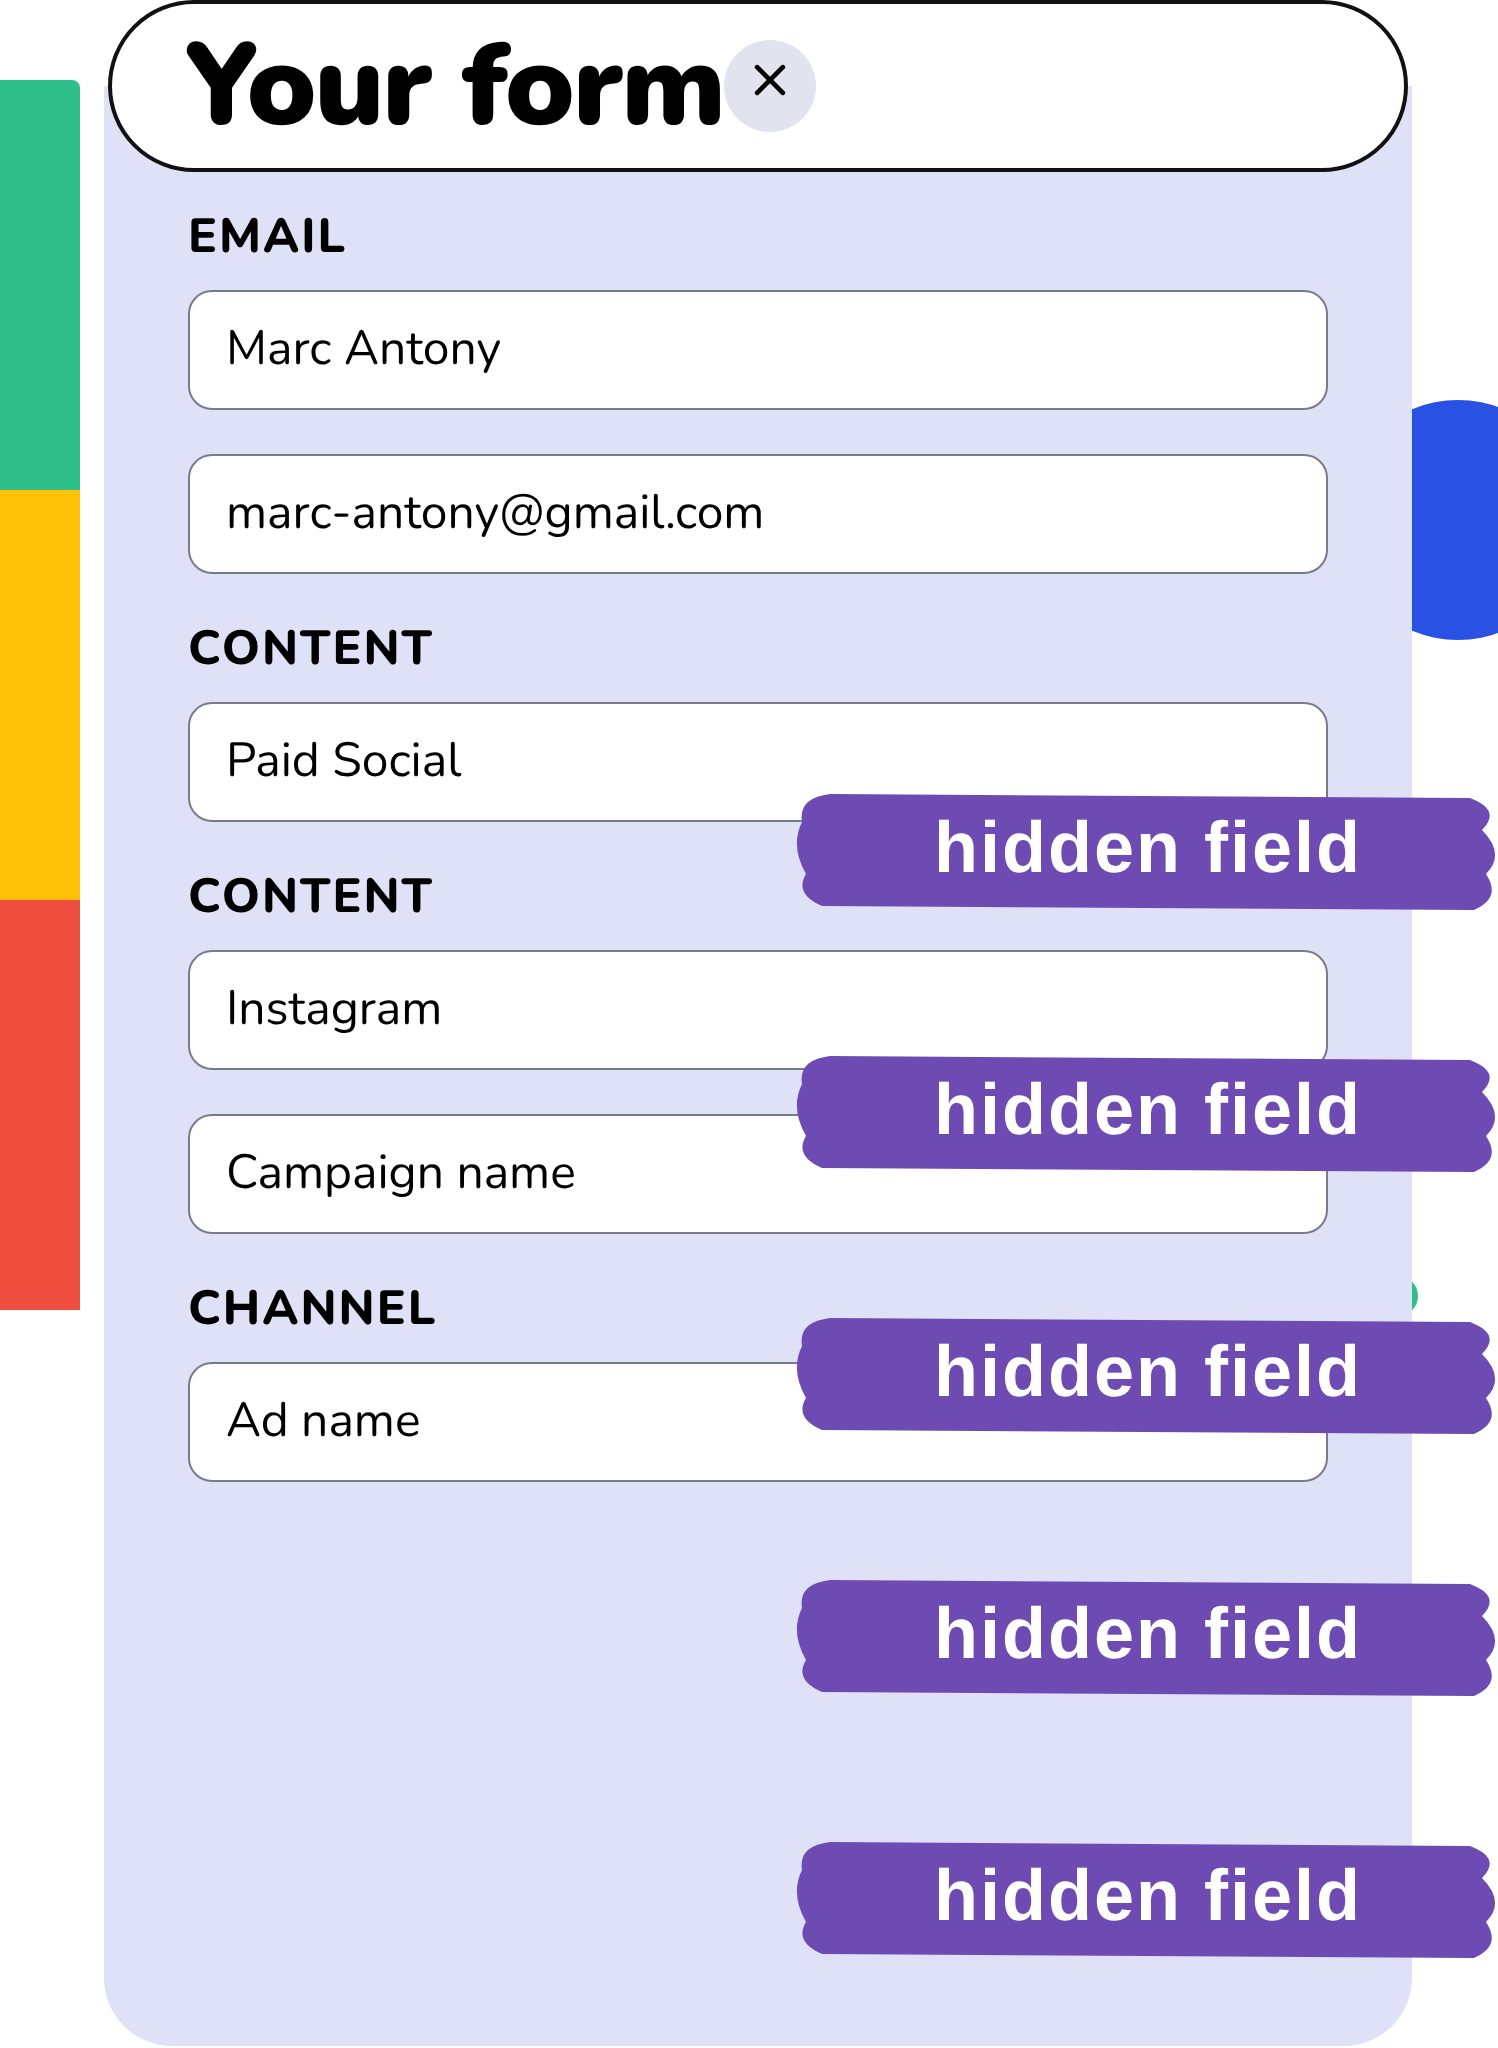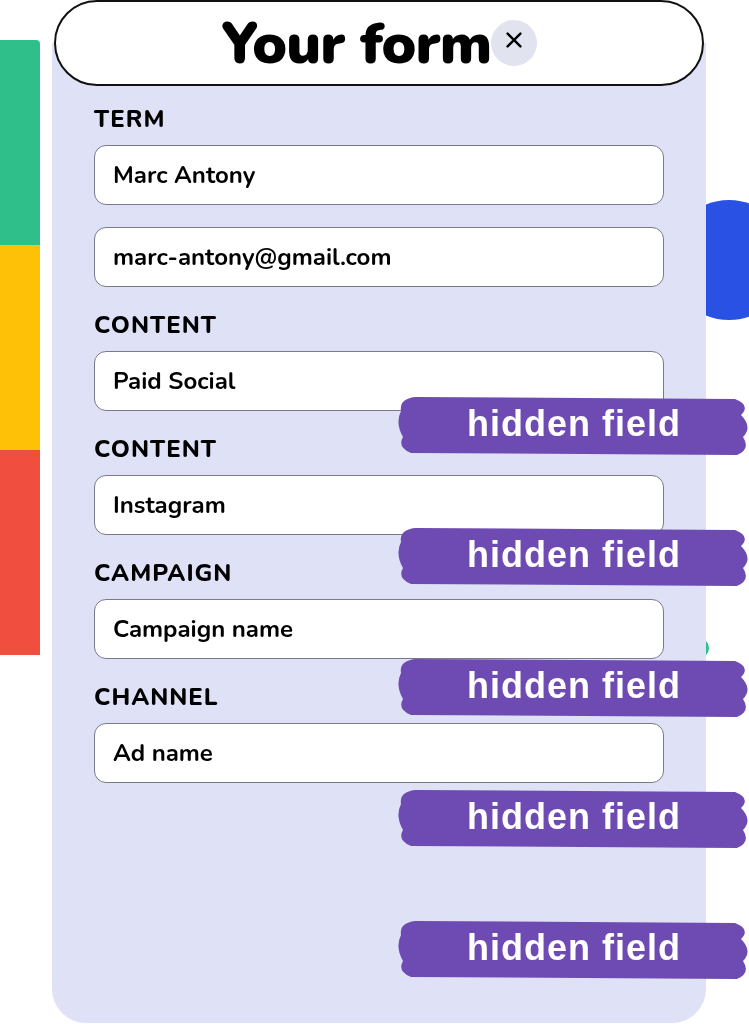--- a/index.html
+++ b/index.html
@@ -49,21 +49,21 @@
     position: absolute;
     left: 54px;
     top: 0;
     width: 650px;
     height: 86px;
     background: #fff;
     border: 2px solid #111;
     border-radius: 50px;
     display: flex;
     align-items: center;
-    justify-content: center;
+    justify-content: flex-start;
     padding: 0 36px 0 36px;
     z-index: 4;
   }
   .header-title {
     font-size: 58px;
     font-weight: 900;
     letter-spacing: -1px;
     color:#000;
   }
   .close-btn {
@@ -101,21 +101,21 @@
     color:#000;
     margin-bottom: 10px;
   }
   .field-input {
     width: 100%;
     height: 60px;
     border: 1.5px solid #7a7a8a;
     border-radius: 12px;
     background: #fff;
     font-size: 24px;
-    font-weight: 700;
+    font-weight: 400;
     padding: 0 18px;
     color:#000;
     font-family: inherit;
   }
 
   
   .badge {
     position: absolute;
     right: -6px;
     width: 362px;
@@ -143,40 +143,39 @@
 
 <div class="bg-strip green"></div>
 <div class="bg-strip yellow"></div>
 <div class="bg-strip red"></div>
 <div class="bg-circle-blue"></div>
 <div class="bg-dot-green"></div>
 
 <div class="form-card">
 
   <div class="field">
-    <div class="field-label">TERM</div>
+    <div class="field-label">EMAIL</div>
     <input class="field-input" value="Marc Antony" style="">
   </div>
 
   <div class="field">
     <input class="field-input" value="marc-antony@gmail.com" style="">
   </div>
 
   <div class="field">
     <div class="field-label">CONTENT</div>
     <input class="field-input" value="Paid Social" style="">
   </div>
 
   <div class="field">
     <div class="field-label">CONTENT</div>
     <input class="field-input" value="Instagram" style="">
   </div>
 
   <div class="field">
-    <div class="field-label">CAMPAIGN</div>
     <input class="field-input" value="Campaign name" style="">
   </div>
 
   <div class="field">
   </div>
 
   <div class="field">
     <div class="field-label">CHANNEL</div>
     <input class="field-input" value="Ad name" style="">
   </div>

